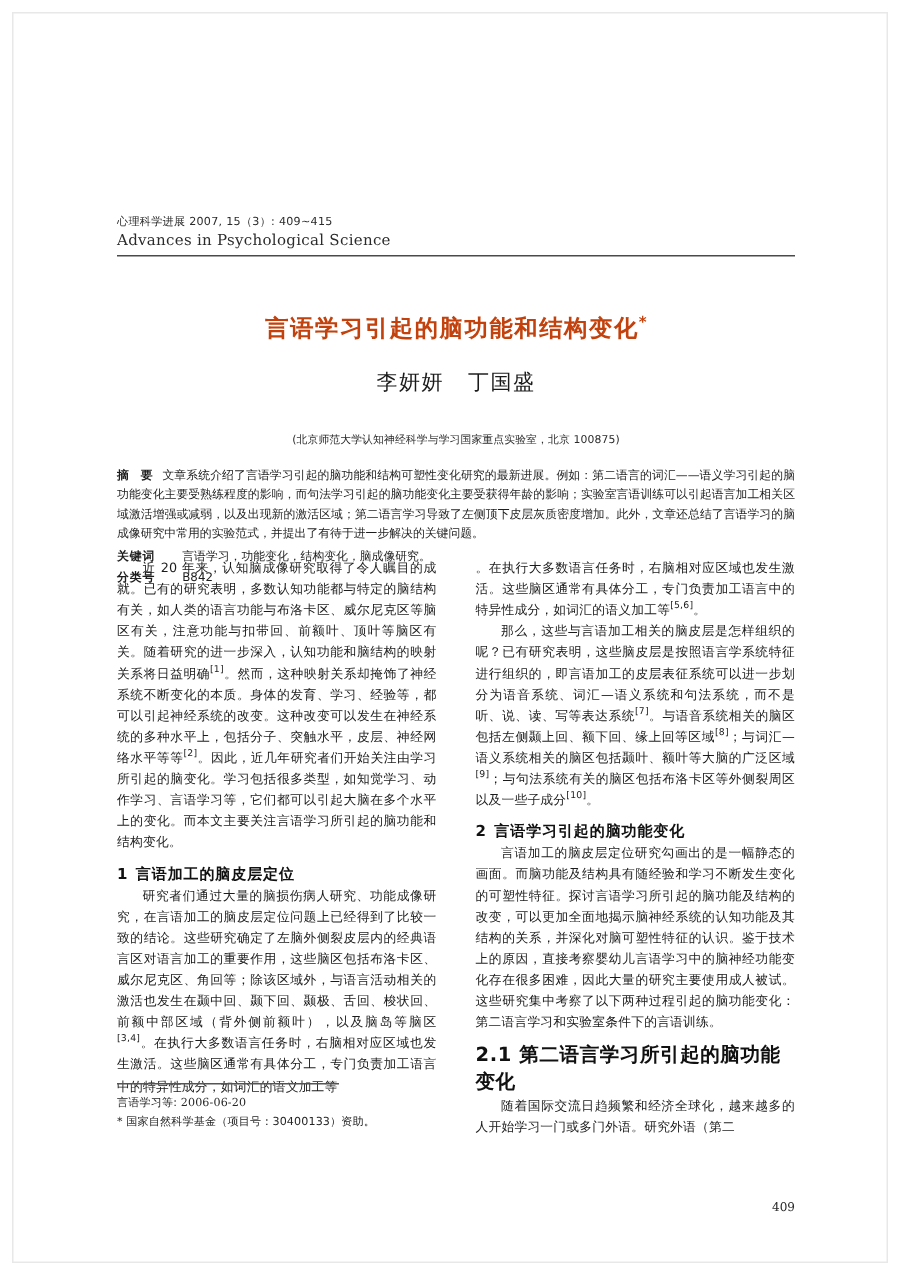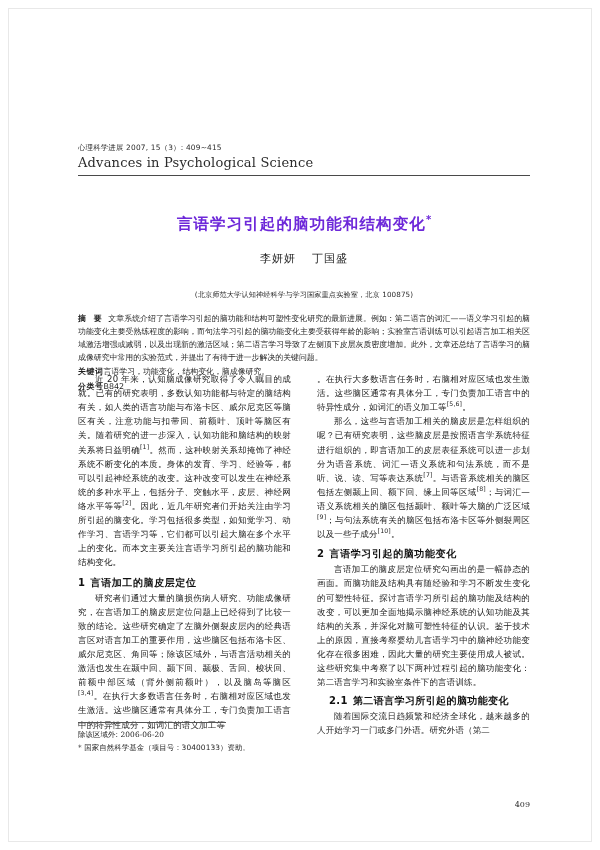--- a/index.html
+++ b/index.html
@@ -47,48 +47,48 @@
     line-height: 1.55;
     color: #2b2b2b;
     letter-spacing: 0.2px;
   }
   .journal-head .cn {
     font-family: "DejaVu Sans", "Liberation Sans", sans-serif;
     font-size: 7.4px;
   }
   .journal-head .en {
     font-family: "DejaVu Serif", "Liberation Serif", serif;
-    font-size: 13px;
+    font-size: 10px;
   }
   .head-rule {
     margin-top: 1.5px;
     border-top: 1.1px solid #4a4a4a;
     width: 452px;
   }
 
   
   .title {
     margin-top: 38px;
     text-align: center;
     font-family: "DejaVu Sans", "Liberation Sans", sans-serif;
     font-weight: bold;
     font-size: 15.5px;
     letter-spacing: 1.1px;
-    color: #6d28d9;
+    color: #c2410c;
   }
   .title .star {
     font-size: 10px;
     vertical-align: super;
     letter-spacing: 0;
   }
   .authors {
     margin-top: 16px;
     text-align: center;
     font-family: "DejaVu Sans", "Liberation Sans", sans-serif;
-    font-size: 11px;
+    font-size: 14px;
     letter-spacing: 1px;
     color: #1a1a1a;
   }
   .authors .gap { display: inline-block; width: 16px; }
   .affil {
     margin-top: 24px;
     text-align: center;
     font-size: 7.2px;
     font-family: "DejaVu Sans", "Liberation Sans", sans-serif;
     color: #2b2b2b;
@@ -106,21 +106,21 @@
     text-justify: inter-ideograph;
   }
   .lbl {
     font-weight: bold;
     letter-spacing: 2.5px;
     margin-right: 4px;
   }
   .lbl-kw {
     font-weight: bold;
     letter-spacing: 0.6px;
-    margin-right: 0;
+    margin-right: 18px;
   }
   .abstract-body { text-indent: 0; }
   .kw-line { margin-top: 2px; }
   .cls-line { margin-top: 2px; }
 
   
   .columns {
     position: absolute;
     left: 78px;
     top: 372px;
@@ -145,22 +145,22 @@
   p.body.noindent { text-indent: 0; }
   h2.sec {
     margin: 6px 0 1px 0;
     font-size: 10px;
     font-family: "DejaVu Sans", "Liberation Sans", sans-serif;
     font-weight: bold;
     letter-spacing: 0.6px;
     color: #111;
   }
   h3.subsec {
-    margin: 5px 0 1px 12px;
-    font-size: 10px;
+    margin: 5px 0 1px 0;
+    font-size: 13px;
     font-family: "DejaVu Sans", "Liberation Sans", sans-serif;
     font-weight: bold;
     letter-spacing: 0.4px;
     color: #111;
   }
   h2.sec .num, h3.subsec .num { margin-right: 5px; }
   sup.ref {
     font-size: 6.2px;
     vertical-align: super;
     line-height: 0;
@@ -247,18 +247,18 @@
       <p class="body">言语加工的脑皮层定位研究勾画出的是一幅静态的画面。而脑功能及结构具有随经验和学习不断发生变化的可塑性特征。探讨言语学习所引起的脑功能及结构的改变，可以更加全面地揭示脑神经系统的认知功能及其结构的关系，并深化对脑可塑性特征的认识。鉴于技术上的原因，直接考察婴幼儿言语学习中的脑神经功能变化存在很多困难，因此大量的研究主要使用成人被试。这些研究集中考察了以下两种过程引起的脑功能变化：第二语言学习和实验室条件下的言语训练。</p>
 
       <h3 class="subsec"><span class="num">2.1</span><span>第二语言学习所引起的脑功能变化</span></h3>
 
       <p class="body">随着国际交流日趋频繁和经济全球化，越来越多的人开始学习一门或多门外语。研究外语（第二</p>
     </div>
   </div>
 
   <div class="footnotes">
     <div class="fn-rule"></div>
-    <div class="fn-line"><span>除该区域外:</span> <span class="mono">2006-06-20</span></div>
+    <div class="fn-line"><span>言语学习等:</span> <span class="mono">2006-06-20</span></div>
     <div class="fn-line">* 国家自然科学基金（项目号：30400133）资助。</div>
   </div>
 
   <div class="page-number">409</div>
 </div>
 
 </body></html>

